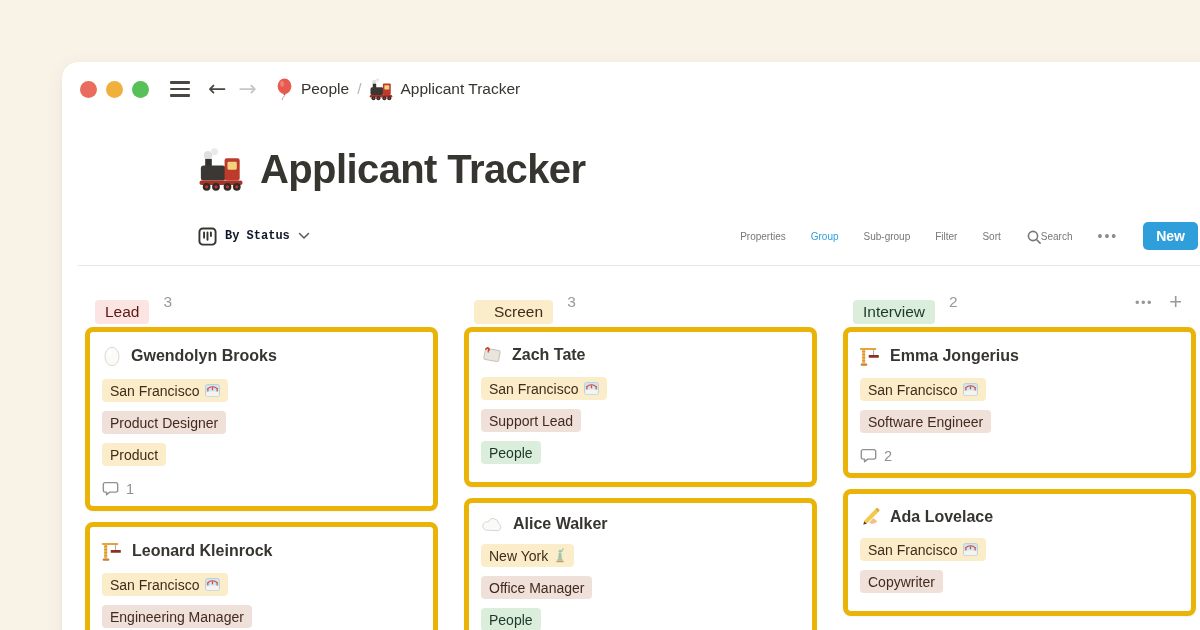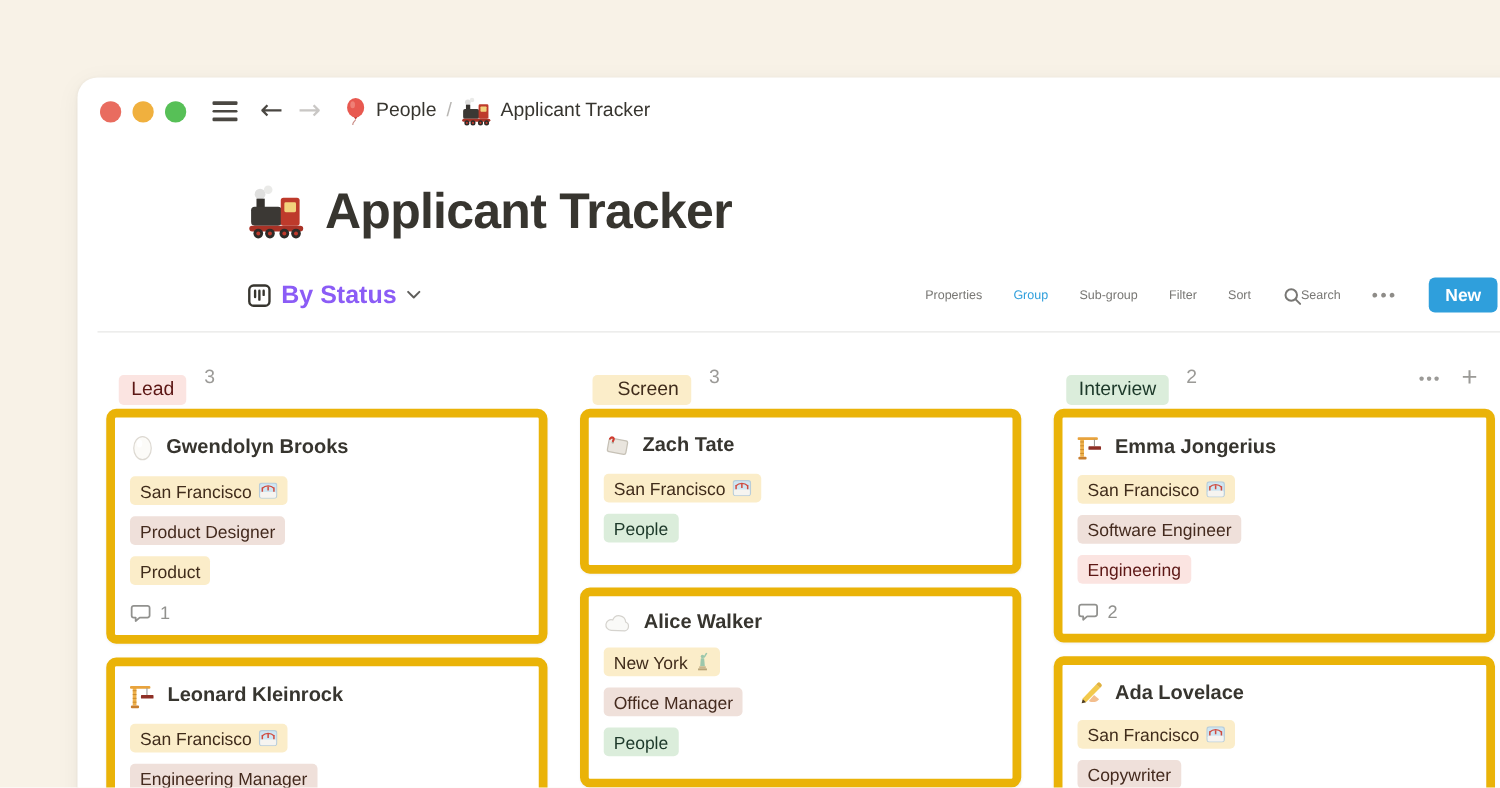--- a/index.html
+++ b/index.html
@@ -29,42 +29,42 @@
   .crumb { display:flex; align-items:center; font-size:15.5px; color:#37352F; }
   .crumb .sep { color:#B9B7B4; margin:0 8px; }
   .crumb .ic { display:inline-flex; margin-right:7px; }
   
   .page-title { display:flex; align-items:center; gap:16px; margin:44px 0 0 136px; }
   .page-title .big-ic { display:inline-flex; }
   .page-title h1 { font-size:40px; font-weight:700; letter-spacing:-0.6px; color:#37352F; }
   
   .toolbar { display:flex; align-items:center; margin:30px 0 0 136px; width:1000px; }
   .view-switch { display:flex; align-items:center; gap:8px; cursor:pointer; }
-  .view-switch .label { font-size:20px; font-weight:700; color:#8b5cf6; }
+  .view-switch .label { font-size:12px; font-weight:700; color:#0f172a;font-family:Liberation Mono, monospace; }
   .tb-right { margin-left:auto; display:flex; align-items:center; gap:25px; }
   .tb-item { font-size:10px; color:#787774; cursor:pointer; white-space:nowrap; }
   .tb-item.active { color:#2F9FDC; }
   .tb-search { display:flex; align-items:center; gap:0; }
   .tb-dots { color:#8E8C88; font-size:14px; letter-spacing:2px; cursor:pointer; }
   .btn-new { background:#2F9FDC; color:#fff; font-size:14px; font-weight:700;
              padding:6px 13px; border-radius:5px; border:none; cursor:pointer; }
   .divider { height:1px; background:#E8E8E6; margin:15px 0 0 16px; width:1340px; }
   
   .board { display:flex; gap:26px; margin:23px 0 0 23px; }
   .column { width:353px; flex:none; }
   .col-header { display:flex; align-items:center; height:26px; margin-bottom:12px; padding-left:10px; }
   .badge { font-size:15.5px; padding:2px 10px; border-radius:4px; line-height:20px;margin-top:19px; }
   .badge.red   { background:#FBE4E1; color:#5D1715; }
   .badge.yellow{ background:#FBEDC9; color:#402C1B;padding-left:20px; }
   .badge.green { background:#DBEDDB; color:#1C3829; }
   .col-count { margin-left:14px; font-size:15.5px; color:#9B9A97; }
   .col-actions { margin-left:auto; display:flex; align-items:center; gap:16px; padding-right:14px; }
   .col-actions .dots { color:#9B9A97; font-size:13px; letter-spacing:1.5px; cursor:pointer; }
   .col-actions .plus { color:#9B9A97; font-size:22px; font-weight:400; line-height:20px; cursor:pointer; }
-  .card { background:#fff; border:7px solid #eab308; border-radius:8px;
+  .card { background:#fff; border:5px solid #eab308; border-radius:8px;
           box-shadow:0 1px 2px rgba(15,15,15,0.05); padding:11px 12px 9px; margin-bottom:11px; cursor:pointer; }
   .card-title { display:flex; align-items:center; gap:9px; margin:1px 0 11px; }
   .card-title .name { font-size:16px; font-weight:700; color:#37352F; }
   .tag-row { margin-bottom:9px; }
   .tag { display:inline-flex; align-items:center; gap:6px; padding:2.5px 8px;
          border-radius:4px; font-size:14px; line-height:18px; }
   .tag.yellow{ background:#FBEDC9; color:#402C1B; }
   .tag.brown { background:#EFE0DA; color:#442A1E; }
   .tag.red   { background:#FBE4E1; color:#5D1715; }
   .tag.green { background:#DBEDDB; color:#1C3829; }
@@ -308,20 +308,23 @@
           <span class="name">Zach Tate</span>
         </div>
         <div class="tag-row"><span class="tag yellow">
               <span>San Francisco</span>
               <span class="ic-wrap">
                 <svg width="15" height="13" viewBox="0 0 16 14">
                   <use href="#svg-bridge"></use>
                 </svg>
               </span>
             </span></div>
+        <div class="tag-row"><span class="tag brown">
+              <span>Support Lead</span>
+            </span></div>
         <div class="tag-row"><span class="tag green">
               <span>People</span>
             </span></div>
       </div>
       <div class="card">
         <div class="card-title">
           <span class="ic-wrap">
               <svg width="23" height="16" viewBox="0 0 24 16">
                 <use href="#svg-cloud"></use>
               </svg>
@@ -367,23 +370,20 @@
               <span>San Francisco</span>
               <span class="ic-wrap">
                 <svg width="15" height="13" viewBox="0 0 16 14">
                   <use href="#svg-bridge"></use>
                 </svg>
               </span>
             </span></div>
         <div class="tag-row"><span class="tag brown">
               <span>Software Engineer</span>
             </span></div>
-        <div class="tag-row"><span class="tag red">
-              <span>Engineering</span>
-            </span></div>
         <div class="comment-row">
           <span class="ic-wrap">
               <svg width="17" height="17" viewBox="0 0 18 18">
                 <use href="#svg-comment"></use>
               </svg>
             </span>
           <span>2</span>
         </div>
       </div>
       <div class="card">

